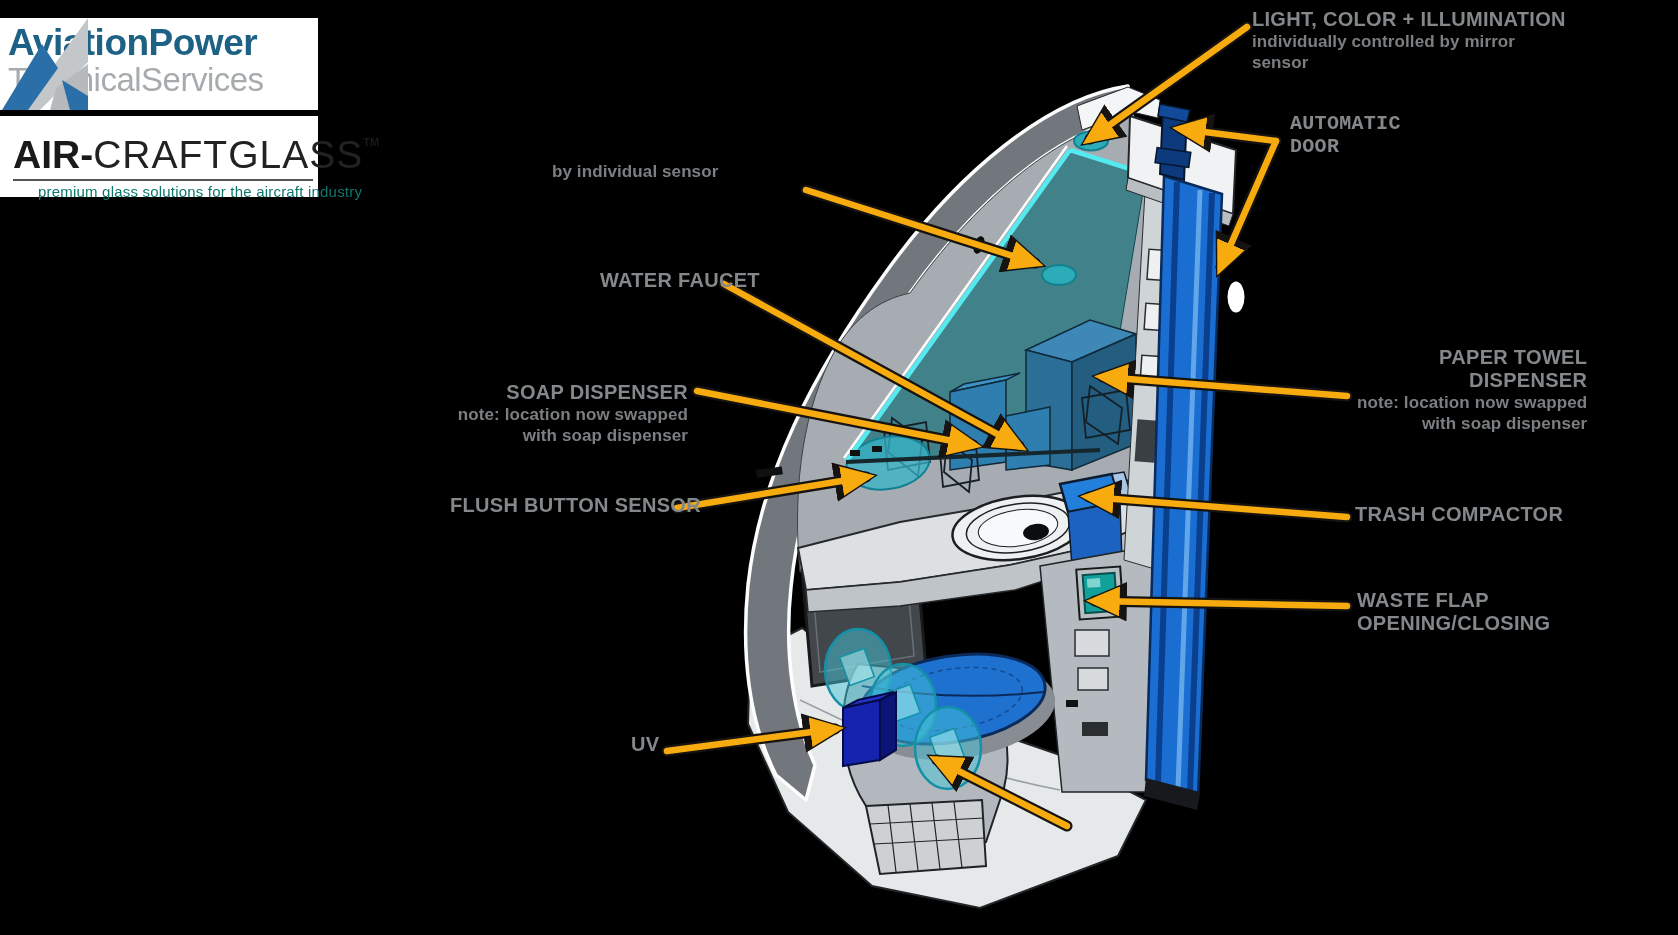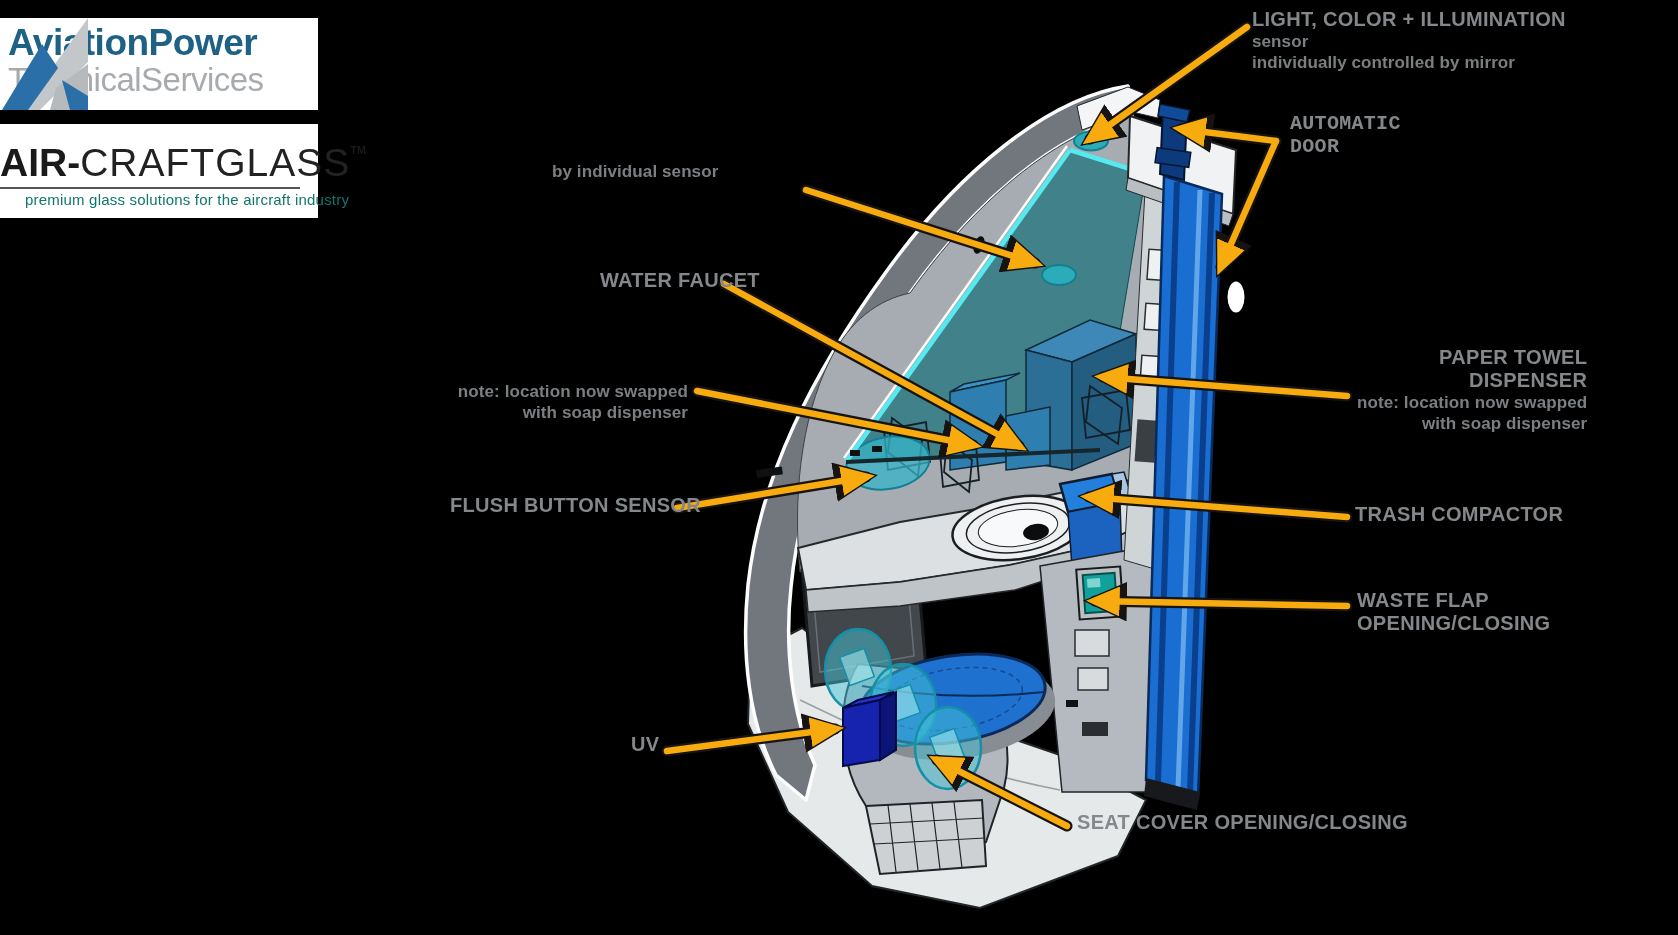--- a/index.html
+++ b/index.html
@@ -6,21 +6,21 @@
   body{width:1678px;height:935px;position:relative;overflow:hidden;
        font-family:"Liberation Sans",sans-serif;}
   #stage{position:absolute;inset:0;width:1678px;height:935px;}
   svg{position:absolute;left:0;top:0;}
   
   .logo-box{position:absolute;left:0;background:#fff;width:318px;box-sizing:border-box;}
   #logo-aviation{top:18px;height:92px;padding:6px 0 0 8px;}
   #logo-aviation .l1{display:block;font-weight:700;font-size:37px;line-height:38px;color:#1d6185;letter-spacing:-0.5px;}
   #logo-aviation .l2{display:block;font-weight:400;font-size:33px;line-height:36px;color:#a7abae;letter-spacing:-0.5px;}
   #logo-aviation .swoosh{position:absolute;right:0;top:0;}
-  #logo-air{top:124px;height:94px;padding:4px 8px 0 0;}
+  #logo-air{top:116px;height:81px;padding:4px 8px 0 13px;}
   #logo-air .brand{white-space:nowrap;font-size:39px;line-height:44px;color:#1a1a1a;}
   #logo-air .b{font-weight:900;letter-spacing:0px;}
   #logo-air .t{font-weight:400;letter-spacing:1px;color:#222;}
   #logo-air sup{font-size:11px;font-weight:700;vertical-align:22px;letter-spacing:0;}
   #logo-air .rule{height:2px;background:#555;margin:2px 0 2px 0;width:300px;}
   #logo-air .tagline{font-size:15px;color:#0f766e;letter-spacing:0.2px;white-space:nowrap;margin-left:25px;}
   
   .lbl{position:absolute;color:#84888b;font-weight:700;font-size:20px;line-height:23px;
        letter-spacing:.3px;white-space:nowrap;}
   .lbl .note{display:block;font-size:17px;line-height:21px;color:#7b7f82;letter-spacing:.1px;}
@@ -220,38 +220,39 @@
   <div class="logo-box" id="logo-air">
     <div class="brand">
       <span class="b" style="display:inline">AIR-</span><span class="t" style="display:inline">CRAFTGLASS</span><sup>TM</sup>
     </div>
     <div class="rule"></div>
     <div class="tagline">premium glass solutions for the aircraft industry</div>
   </div>
 
   <div class="lbl" id="lbl-light">
     <span>LIGHT, COLOR + ILLUMINATION</span>
+    <span class="note">individually controlled by mirror</span>
     <span class="note">sensor</span>
-    <span class="note">individually controlled by mirror</span>
   </div>
 
   <div class="lbl" id="lbl-door">
     <span>AUTOMATIC</span>
     <span>DOOR</span>
   </div>
 
   <div class="lbl" id="lbl-magnify">
     <span class="note">by individual sensor</span>
   </div>
 
   <div class="lbl" id="lbl-faucet">
     <span>WATER FAUCET</span>
   </div>
 
   <div class="lbl ra" id="lbl-soap">
+    <span>SOAP DISPENSER</span>
     <span class="note">note: location now swapped</span>
     <span class="note">with soap dispenser</span>
   </div>
 
   <div class="lbl" id="lbl-flush">
     <span>FLUSH BUTTON SENSOR</span>
   </div>
 
   <div class="lbl" id="lbl-paper">
     <span>PAPER TOWEL</span>
@@ -266,17 +267,14 @@
 
   <div class="lbl" id="lbl-waste">
     <span>WASTE FLAP</span>
     <span>OPENING/CLOSING</span>
   </div>
 
   <div class="lbl" id="lbl-uv">
     <span>UV</span>
   </div>
 
-  <div class="lbl" id="lbl-seat">
-    <span>SEAT COVER OPENING/CLOSING</span>
-  </div>
 
 </div>
 
 </body></html>

